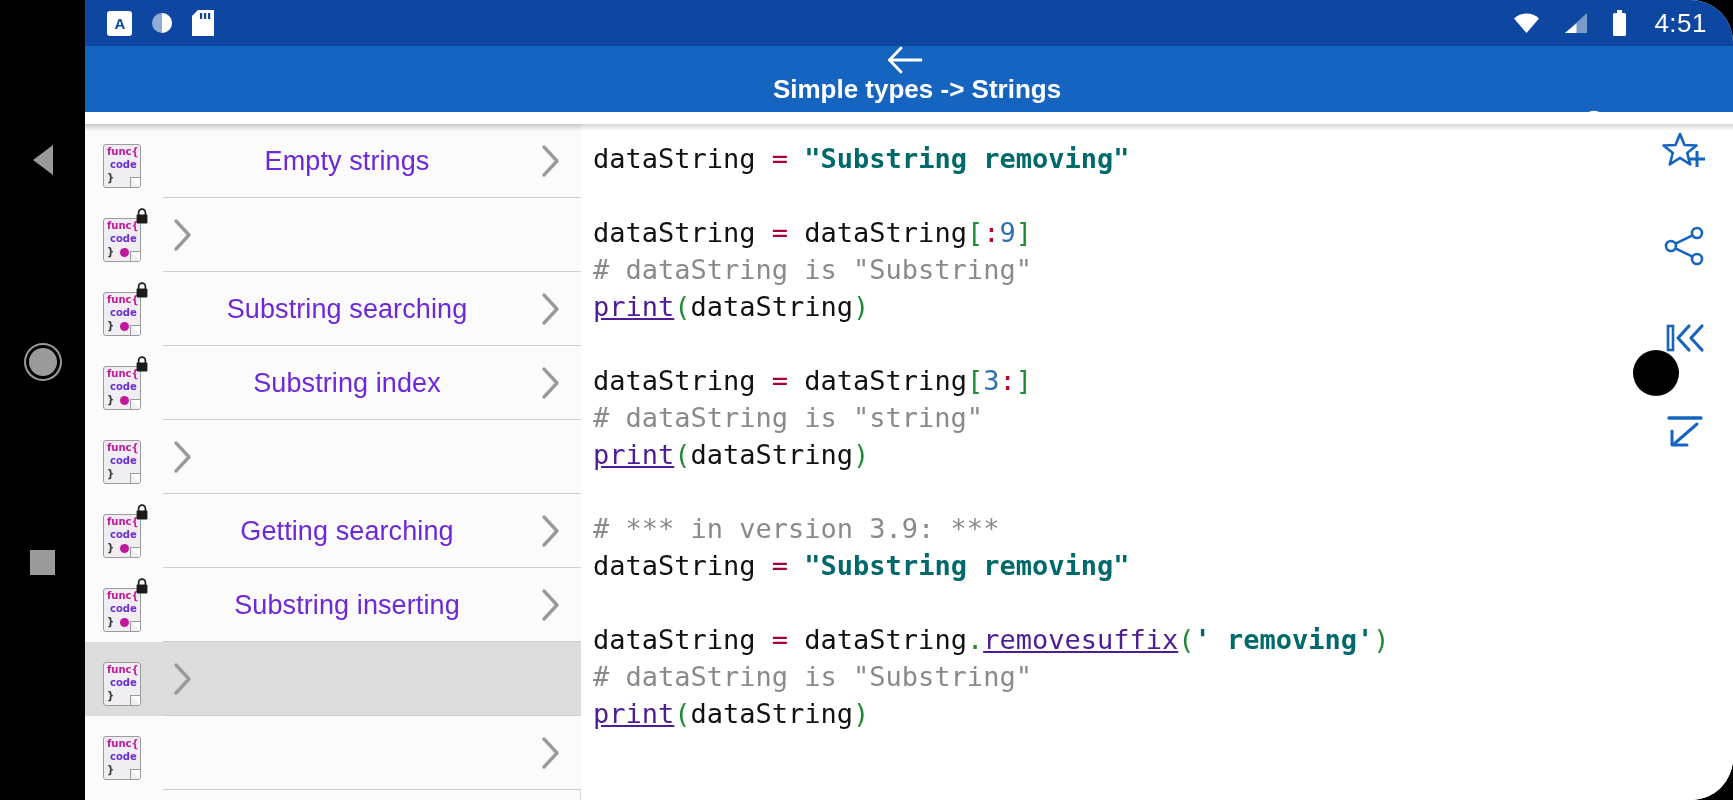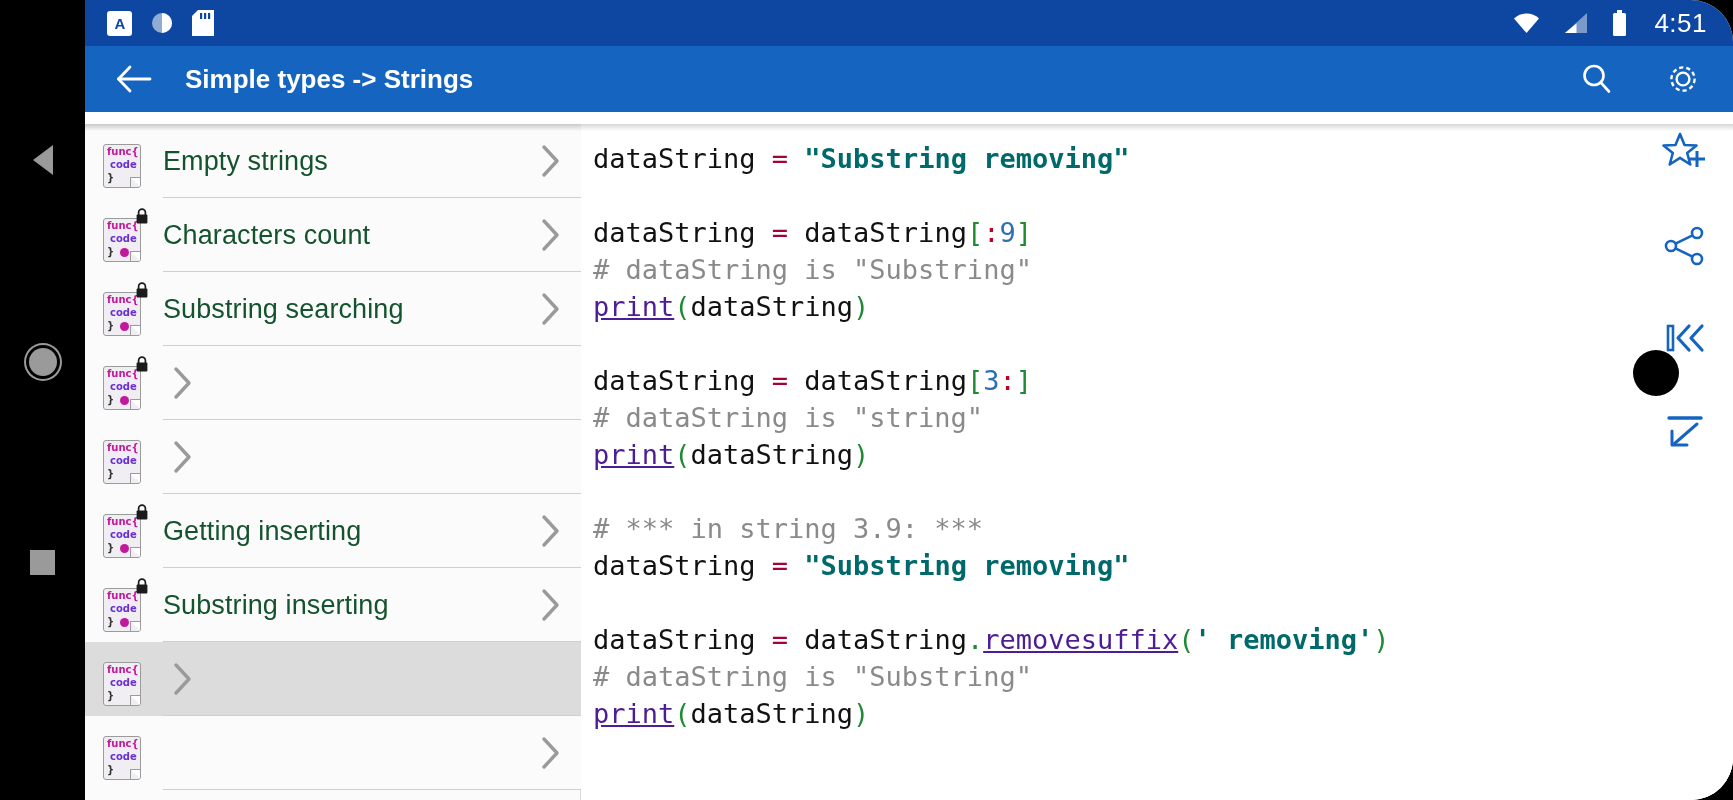--- a/index.html
+++ b/index.html
@@ -60,20 +60,21 @@
   .ic-wifi { width: 27px; height: 22px; }
   .ic-signal { width: 26px; height: 22px; }
   .ic-batt { width: 15px; height: 26px; }
   .sb-time { color: #fff; font-size: 26px; font-weight: 500; letter-spacing: .5px; margin-left: 4px;}
 
   
   .appbar {
     position: absolute; left: 0; top: 46px; width: 100%; height: 66px;
     background: #1565c0; display: flex; align-items: center;
     padding: 0 30px 0 22px;
+    flex-direction: column;
   }
   .ab-back { width: 54px; height: 54px; display: flex; align-items: center; justify-content: center; }
   .ab-title {
     color: #fff; font-size: 26px; font-weight: bold; margin-left: 24px;
     white-space: nowrap;
   }
   .ab-actions { margin-left: auto; display: flex; align-items: center; gap: 46px; }
   .ab-icon { width: 40px; height: 40px; display: flex; align-items: center; justify-content: center; }
 
   
@@ -118,22 +119,22 @@
     position:absolute; right:0; bottom:0; width:10px; height:10px;
     background: linear-gradient(225deg, #ffffff 50%, transparent 50%);
     border-left:1px solid #9b9b9b; border-top:1px solid #9b9b9b;
   }
   .dot-badge {
     position:absolute; left:17px; bottom:5px; width:9px; height:9px;
     border-radius:50%; background:#c2189b;
   }
   .lock-badge { position:absolute; right:-1px; top:0; width:16px; height:16px; }
   .li-label {
-    font-size: 27px; color: #14532d; white-space: nowrap;
-    letter-spacing: .1px; flex: 1;
+    font-size: 27px; color: #6d28d9; white-space: nowrap;
+    letter-spacing: .1px; flex: 1; text-align: center;
   }
   .li-chev { width: 40px; display:flex; align-items:center; justify-content:center; }
 
   
   .codepanel {
     flex: 1; height: 100%; background: #fff; position: relative;
     padding: 16px 0 0 10px; overflow: hidden;
   }
   .cp-shadow {
     position: absolute; left:0; top:0; width:100%; height:7px;
@@ -272,21 +273,20 @@
                   <i class="cd2">code</i>
                   <i class="cd3">}</i>
                   <div class="doc-fold"></div>
                 </div>
                 <div class="dot-badge"></div>
                 <svg class="lock-badge" viewBox="0 0 16 16">
                   <path d="M4.6 7 V4.6 a3.4 3.4 0 0 1 6.8 0 V7" fill="none" stroke="#1b1b1b" stroke-width="1.7"></path>
                   <rect x="2.6" y="6.6" width="10.8" height="9" rx="1" fill="#1b1b1b"></rect>
                 </svg>
               </div>
-              <div class="li-label">Characters count</div>
               <div class="li-chev">
                 <svg width="26" height="34" viewBox="0 0 26 34">
                   <path d="M6 3 L19 17 L6 31" fill="none" stroke="#9a9a9a" stroke-width="3.4" stroke-linecap="round" stroke-linejoin="round"></path>
                 </svg>
               </div>
               <div class="sep"></div>
             </div>
             <div class="list-item">
               <div class="li-icon-wrap">
                 <div class="code-doc">
@@ -316,20 +316,21 @@
                   <i class="cd2">code</i>
                   <i class="cd3">}</i>
                   <div class="doc-fold"></div>
                 </div>
                 <div class="dot-badge"></div>
                 <svg class="lock-badge" viewBox="0 0 16 16">
                   <path d="M4.6 7 V4.6 a3.4 3.4 0 0 1 6.8 0 V7" fill="none" stroke="#1b1b1b" stroke-width="1.7"></path>
                   <rect x="2.6" y="6.6" width="10.8" height="9" rx="1" fill="#1b1b1b"></rect>
                 </svg>
               </div>
+              <div class="li-label">Substring index</div>
               <div class="li-chev">
                 <svg width="26" height="34" viewBox="0 0 26 34">
                   <path d="M6 3 L19 17 L6 31" fill="none" stroke="#9a9a9a" stroke-width="3.4" stroke-linecap="round" stroke-linejoin="round"></path>
                 </svg>
               </div>
               <div class="sep"></div>
             </div>
             <div class="list-item">
               <div class="li-icon-wrap">
                 <div class="code-doc">
@@ -353,21 +354,21 @@
                   <i class="cd2">code</i>
                   <i class="cd3">}</i>
                   <div class="doc-fold"></div>
                 </div>
                 <div class="dot-badge"></div>
                 <svg class="lock-badge" viewBox="0 0 16 16">
                   <path d="M4.6 7 V4.6 a3.4 3.4 0 0 1 6.8 0 V7" fill="none" stroke="#1b1b1b" stroke-width="1.7"></path>
                   <rect x="2.6" y="6.6" width="10.8" height="9" rx="1" fill="#1b1b1b"></rect>
                 </svg>
               </div>
-              <div class="li-label">Getting inserting</div>
+              <div class="li-label">Getting searching</div>
               <div class="li-chev">
                 <svg width="26" height="34" viewBox="0 0 26 34">
                   <path d="M6 3 L19 17 L6 31" fill="none" stroke="#9a9a9a" stroke-width="3.4" stroke-linecap="round" stroke-linejoin="round"></path>
                 </svg>
               </div>
               <div class="sep"></div>
             </div>
             <div class="list-item">
               <div class="li-icon-wrap">
                 <div class="code-doc">
@@ -431,21 +432,21 @@
         <pre class="code" id="code-host"><span>dataString </span><span class="op">=</span><span> </span><span class="str">"Substring removing"</span>
 <span></span>
 <span>dataString </span><span class="op">=</span><span> dataString</span><span class="brk">[</span><span class="col">:</span><span class="num">9</span><span class="brk">]</span>
 <span class="cm"># dataString is "Substring"</span>
 <span class="fn">print</span><span class="brk">(</span><span>dataString</span><span class="brk">)</span>
 <span></span>
 <span>dataString </span><span class="op">=</span><span> dataString</span><span class="brk">[</span><span class="num">3</span><span class="col">:</span><span class="brk">]</span>
 <span class="cm"># dataString is "string"</span>
 <span class="fn">print</span><span class="brk">(</span><span>dataString</span><span class="brk">)</span>
 <span></span>
-<span class="cm"># *** in string 3.9: ***</span>
+<span class="cm"># *** in version 3.9: ***</span>
 <span>dataString </span><span class="op">=</span><span> </span><span class="str">"Substring removing"</span>
 <span></span>
 <span>dataString </span><span class="op">=</span><span> dataString</span><span class="brk">.</span><span class="fn">removesuffix</span><span class="brk">(</span><span class="str">' removing'</span><span class="brk">)</span>
 <span class="cm"># dataString is "Substring"</span>
 <span class="fn">print</span><span class="brk">(</span><span>dataString</span><span class="brk">)</span></pre>
       </div>
     </div>
 
     <div class="rail">
       <svg class="rail-icon" viewBox="0 0 48 48">

